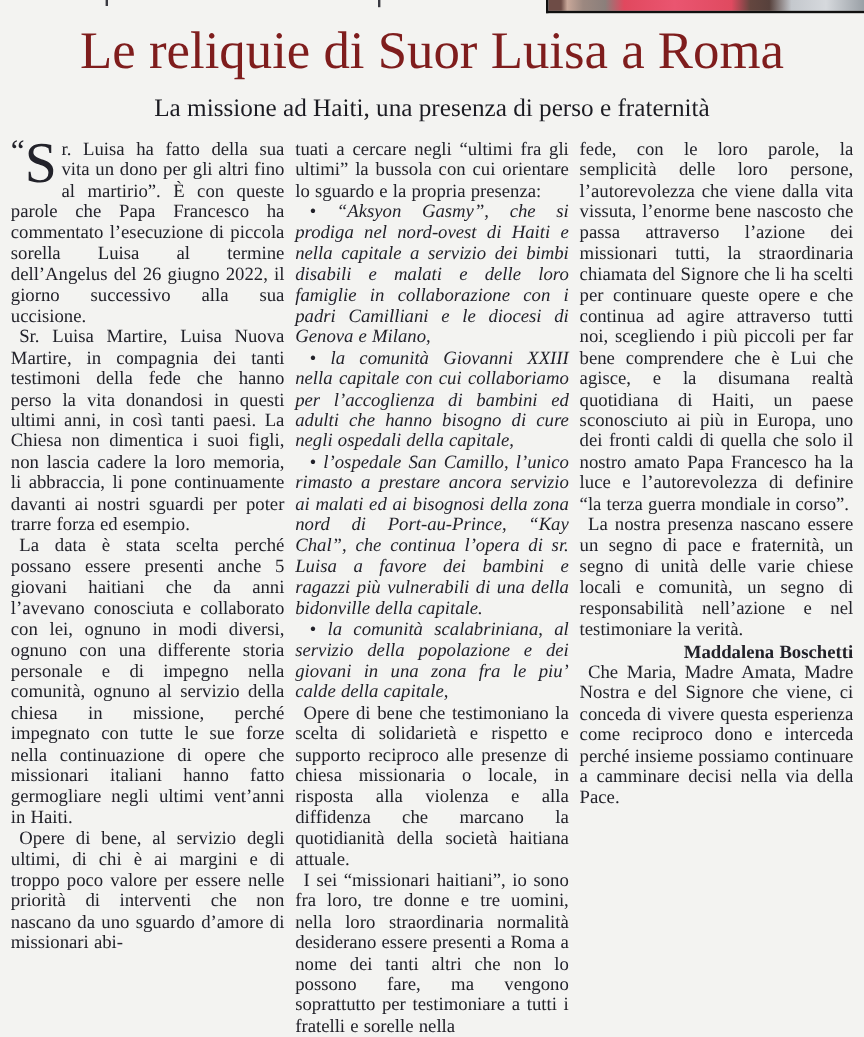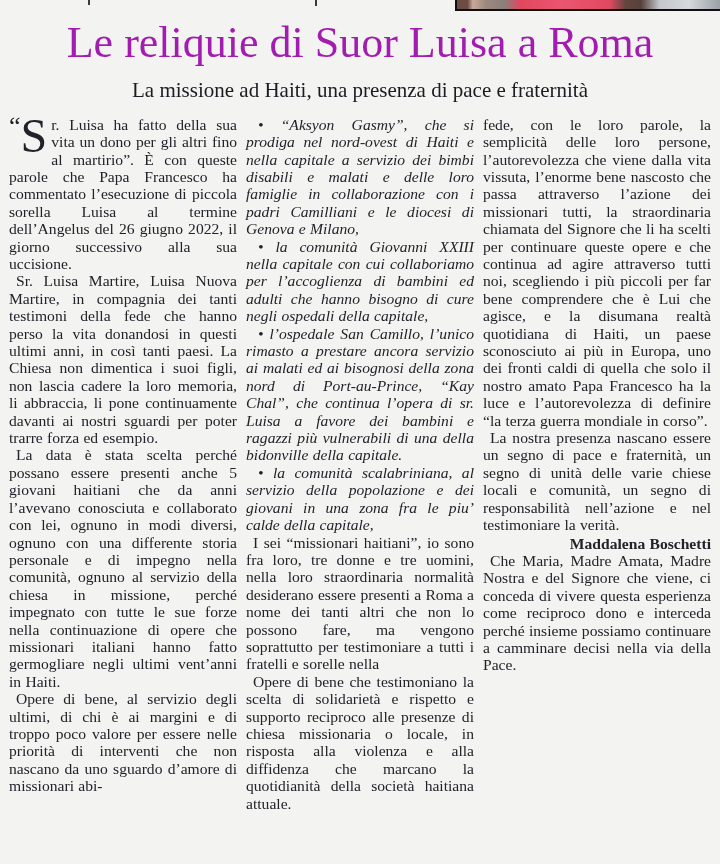--- a/index.html
+++ b/index.html
@@ -37,21 +37,21 @@
       #8b7f7b 18%, #e1485e 24%, #ea5570 40%, #e04a60 58%,
       #64463f 64%, #57413c 70%, #c4c8cd 77%, #d6d9dd 88%, #9aa0a6 100%);
   }
   
   .headline {
     margin: 20px 10px 0 10px;
     text-align: center;
     font-size: 44px;
     line-height: 1.04;
     font-weight: 400;
-    color: #a21caf;
+    color: #7f1d1d;
     letter-spacing: 0px;
   }
   .subheadline {
     margin: 12px 10px 0 10px;
     text-align: center;
     font-size: 21px;
     font-weight: 400;
     color: #1b1b22;
   }
   
@@ -97,36 +97,37 @@
   }
 </style>
 </head>
 <body>
 
 <span class="crop-tick tick-1"></span>
 <span class="crop-tick tick-2"></span>
 <div class="photo-sliver"></div>
 
 <h1 class="headline">Le reliquie di Suor Luisa a Roma</h1>
-<h2 class="subheadline">La missione ad Haiti, una presenza di pace e fraternità</h2>
+<h2 class="subheadline">La missione ad Haiti, una presenza di perso e fraternità</h2>
 
 <div class="article">
   <div class="col">
       <p class="para drop"><span class="dc-wrap"><span class="dc-quote">“</span><span class="dropcap">S</span></span>r. Luisa ha fatto della sua vita un dono per gli altri fino al martirio”. È con queste parole che Papa Francesco ha commentato l’esecuzione di piccola sorella Luisa al termine dell’Angelus del 26 giugno 2022, il giorno successivo alla sua uccisione.</p>
       <p class="para">Sr. Luisa Martire, Luisa Nuova Martire, in compagnia dei tanti testimoni della fede che hanno perso la vita donandosi in questi ultimi anni, in così tanti paesi. La Chiesa non dimentica i suoi figli, non lascia cadere la loro memoria, li abbraccia, li pone continuamente davanti ai nostri sguardi per poter trarre forza ed esempio.</p>
       <p class="para">La data è stata scelta perché possano essere presenti anche 5 giovani haitiani che da anni l’avevano conosciuta e collaborato con lei, ognuno in modi diversi, ognuno con una differente storia personale e di impegno nella comunità, ognuno al servizio della chiesa in missione, perché impegnato con tutte le sue forze nella continuazione di opere che missionari italiani hanno fatto germogliare negli ultimi vent’anni in Haiti.</p>
       <p class="para">Opere di bene, al servizio degli ultimi, di chi è ai margini e di troppo poco valore per essere nelle priorità di interventi che non nascano da uno sguardo d’amore di missionari abi-</p>
     </div>
   <div class="col">
+      <p class="para cont">tuati a cercare negli “ultimi fra gli ultimi” la bussola con cui orientare lo sguardo e la propria presenza:</p>
       <p class="para bullet">•  “Aksyon Gasmy”, che si prodiga nel nord-ovest di Haiti e nella capitale a servizio dei bimbi disabili e malati e delle loro famiglie in collaborazione con i padri Camilliani e le diocesi di Genova e Milano,</p>
       <p class="para bullet">•  la comunità Giovanni XXIII nella capitale con cui collaboriamo per l’accoglienza di bambini ed adulti che hanno bisogno di cure negli ospedali della capitale,</p>
       <p class="para bullet">•  l’ospedale San Camillo, l’unico rimasto a prestare ancora servizio ai malati ed ai bisognosi della zona nord di Port-au-Prince, “Kay Chal”, che continua l’opera di sr. Luisa a favore dei bambini e ragazzi più vulnerabili di una della bidonville della capitale.</p>
       <p class="para bullet">•  la comunità scalabriniana, al servizio della popolazione e dei giovani in una zona fra le piu’ calde della capitale,</p>
+      <p class="para">Opere di bene che testimoniano la scelta di solidarietà e rispetto e supporto reciproco alle presenze di chiesa missionaria o locale, in risposta alla violenza e alla diffidenza che marcano la quotidianità della società haitiana attuale.</p>
       <p class="para">I sei “missionari haitiani”, io sono fra loro, tre donne e tre uomini, nella loro straordinaria normalità desiderano essere presenti a Roma a nome dei tanti altri che non lo possono fare, ma vengono soprattutto per testimoniare a tutti i fratelli e sorelle nella</p>
-      <p class="para">Opere di bene che testimoniano la scelta di solidarietà e rispetto e supporto reciproco alle presenze di chiesa missionaria o locale, in risposta alla violenza e alla diffidenza che marcano la quotidianità della società haitiana attuale.</p>
     </div>
   <div class="col">
       <p class="para cont">fede, con le loro parole, la semplicità delle loro persone, l’autorevolezza che viene dalla vita vissuta, l’enorme bene nascosto che passa attraverso l’azione dei missionari tutti, la straordinaria chiamata del Signore che li ha scelti per continuare queste opere e che continua ad agire attraverso tutti noi, scegliendo i più piccoli per far bene comprendere che è Lui che agisce, e la disumana realtà quotidiana di Haiti, un paese sconosciuto ai più in Europa, uno dei fronti caldi di quella che solo il nostro amato Papa Francesco ha la luce e l’autorevolezza di definire “la terza guerra mondiale in corso”.</p>
       <p class="para">La nostra presenza nascano essere un segno di pace e fraternità, un segno di unità delle varie chiese locali e comunità, un segno di responsabilità nell’azione e nel testimoniare la verità.</p>
       <p class="para byline">Maddalena Boschetti</p>
       <p class="para">Che Maria, Madre Amata, Madre Nostra e del Signore che viene, ci conceda di vivere questa esperienza come reciproco dono e interceda perché insieme possiamo continuare a camminare decisi nella via della Pace.</p>
     </div>
 </div>
 
 </body></html>

